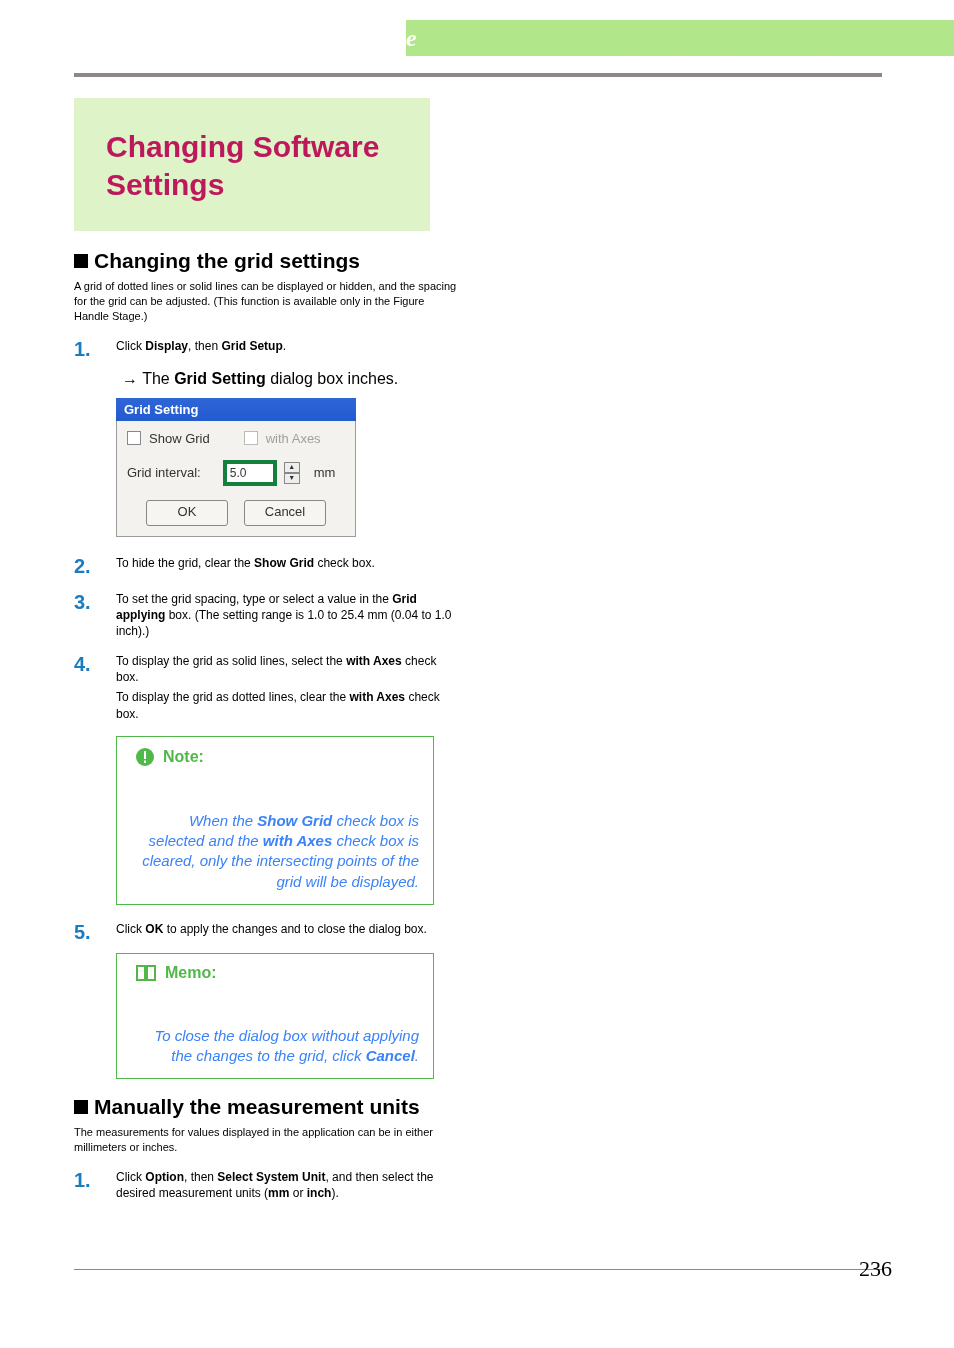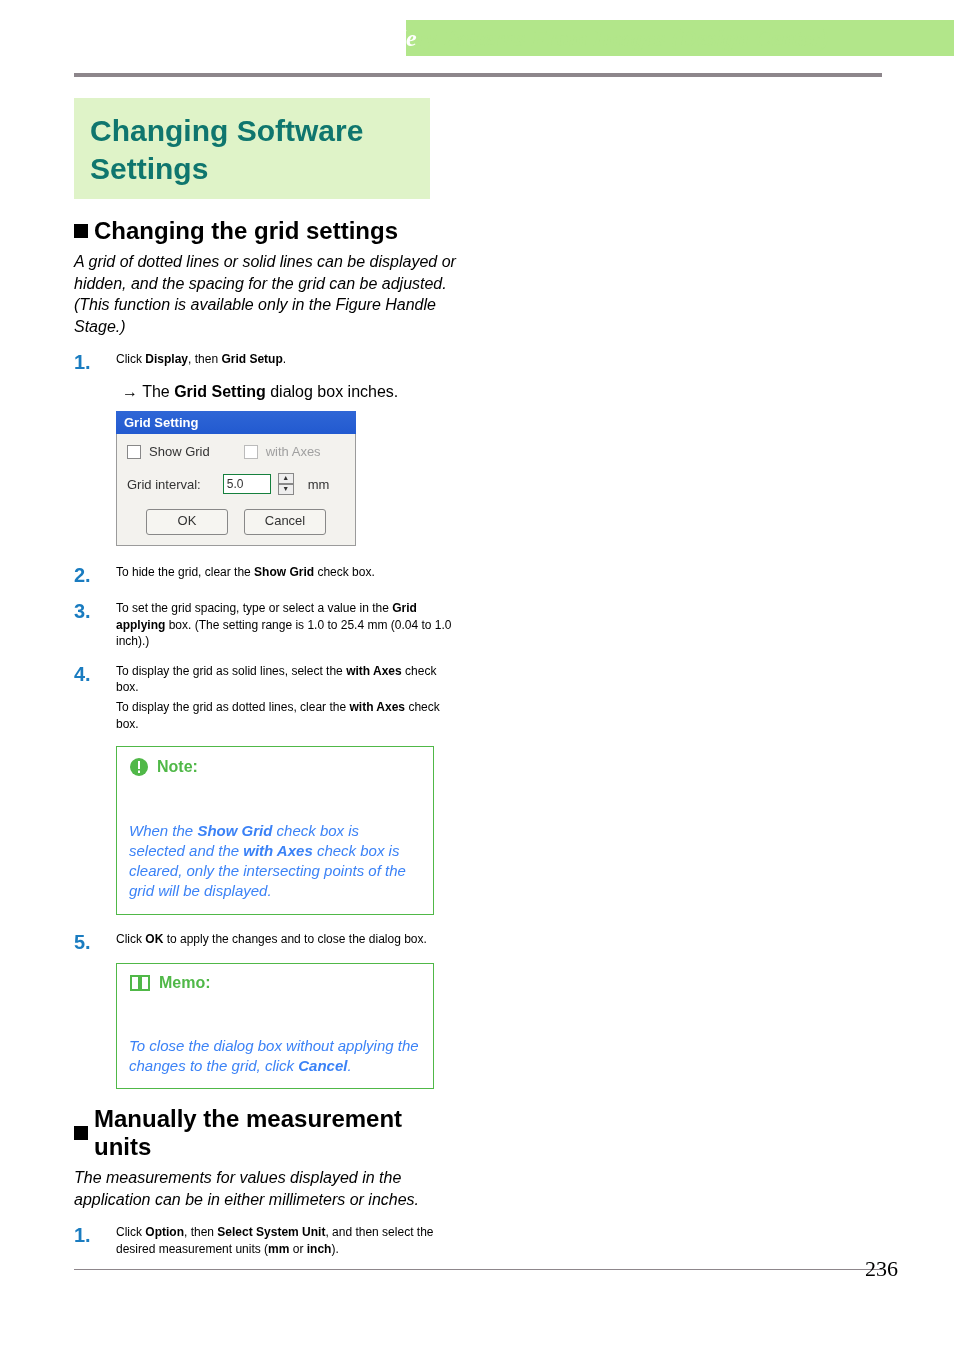--- a/index.html
+++ b/index.html
@@ -6,56 +6,56 @@
   body{width:954px;height:1348px;font-family:Arial,Helvetica,sans-serif;color:#000;position:relative;}
   .topbar{position:absolute;left:0;top:20px;width:954px;height:36px;}
   .topbar .white{position:absolute;left:0;top:0;width:406px;height:36px;background:#fff;}
   .topbar .pale{position:absolute;left:406px;top:0;width:548px;height:36px;background:#b2e68a;}
   .topbar-text{position:absolute;left:0;top:0;width:954px;height:36px;line-height:36px;text-align:center;font-family:"Times New Roman",serif;font-style:italic;font-weight:bold;font-size:24px;white-space:nowrap;}
   .topbar-text .lead{color:#fff;}
   .topbar-text .trail{color:#b2e68a;}
   .rule{position:absolute;left:74px;top:73px;width:808px;height:4px;background:#8d868b;}
   .content{position:absolute;left:74px;top:98px;width:808px;}
   .heading-band{background:#dff3c8;padding:14px 16px 12px 16px;width:356px;box-sizing:border-box;margin-bottom:18px;}
-  .heading-band h1{margin:0;font-size:30px;font-weight:bold;line-height:1.25;font-family:Arial,Helvetica,sans-serif;color:#0f766e;}
+  .heading-band h1{margin:16px;font-size:30px;font-weight:bold;line-height:1.25;font-family:Arial,Helvetica,sans-serif;color:#be185d;}
   .sub{display:flex;align-items:center;margin:14px 0 6px 0;}
   .sub .blk{width:14px;height:14px;background:#000;margin-right:6px;flex:none;}
-  .sub h2{margin:0;font-size:24px;font-weight:bold;}
-  .body-p{font-size:16px;line-height:1.35;margin:4px 0 14px 0;max-width:388px;font-style:italic;}
+  .sub h2{margin:0;font-size:21px;font-weight:bold;}
+  .body-p{font-size:11px;line-height:1.35;margin:4px 0 14px 0;max-width:388px;}
   .col{width:388px;}
   .step{display:flex;align-items:flex-start;margin:14px 0 8px 0;}
   .num{width:42px;flex:none;color:#1a7cc0;font-weight:bold;font-size:20px;line-height:1.1;}
   .step-body{flex:1;font-size:12px;line-height:1.35;}
   .step-body .row{margin-bottom:4px;}
   .arrow-line{margin:10px 0 10px 48px;font-size:16px;}
   .bold{font-weight:bold;}
   .ibold{font-style:italic;font-weight:bold;}
 
   
   .dialog{margin:10px 0 18px 42px;width:240px;font-size:13px;color:#333;}
   .dialog .titlebar{background:linear-gradient(#2f66d6,#225ad0);color:#fff;font-weight:bold;padding:4px 8px;font-size:13px;}
   .dialog .panel{border:1px solid #9b9b9b;border-top:none;background:#f3f2ee;padding:10px 10px 10px 10px;}
   .drow{display:flex;align-items:center;margin-bottom:14px;gap:8px;}
   .cb{width:12px;height:12px;border:1px solid #888;background:#fff;display:inline-block;flex:none;}
   .disabled{color:#a0a0a0;}
-  .spin{width:40px;height:18px;border:1px solid #15803d;background:#fff;font-size:12px;padding:0 3px;line-height:18px;display:inline-block;}
+  .spin{width:40px;height:18px;border:4px solid #15803d;background:#fff;font-size:12px;padding:0 3px;line-height:18px;display:inline-block;}
   .spinbtns{display:inline-flex;flex-direction:column;margin-left:-1px;}
   .spinbtns span{width:14px;height:9px;border:1px solid #888;background:#eee;font-size:7px;line-height:7px;text-align:center;}
   .btnrow{display:flex;gap:16px;justify-content:center;margin-top:4px;}
   .winbtn{border:1px solid #888;background:#f6f5f1;border-radius:3px;width:80px;height:24px;line-height:22px;text-align:center;font-size:13px;color:#333;}
 
   
-  .callout{border:1px solid #50b848;background:#fff;padding:10px 14px 12px 12px;margin:10px 0 16px 42px;max-width:318px;box-sizing:border-box;}
+  .callout{border:1px solid #50b848;background:#fff;padding:10px 14px 12px 18px;margin:10px 0 16px 42px;max-width:318px;box-sizing:border-box;text-align:right;}
   .callout .chead{display:flex;align-items:center;gap:8px;color:#50b848;font-weight:bold;font-size:16px;margin-bottom:4px;}
   .callout .cbody{font-style:italic;font-size:15px;line-height:1.35;color:#3b82f6;margin-top:44px;}
   .icon-svg{flex:none;}
 
   
   .bottom-rule{position:absolute;left:74px;top:1269px;width:808px;height:1px;background:#8d868b;}
-  .pageno{position:absolute;right:56px;top:1256px;font-family:"Times New Roman",serif;font-size:22px;color:#000;}
+  .pageno{position:absolute;right:62px;top:1256px;font-family:"Times New Roman",serif;font-size:22px;color:#000;}
 </style>
 </head>
 <body>
 
 <div class="topbar">
   <div class="white"></div>
   <div class="pale"></div>
   <div class="topbar-text">
     <span class="lead">Manually Creating Embroide</span><span class="trail">ry Patterns From Images (Design Center)</span>
   </div>

